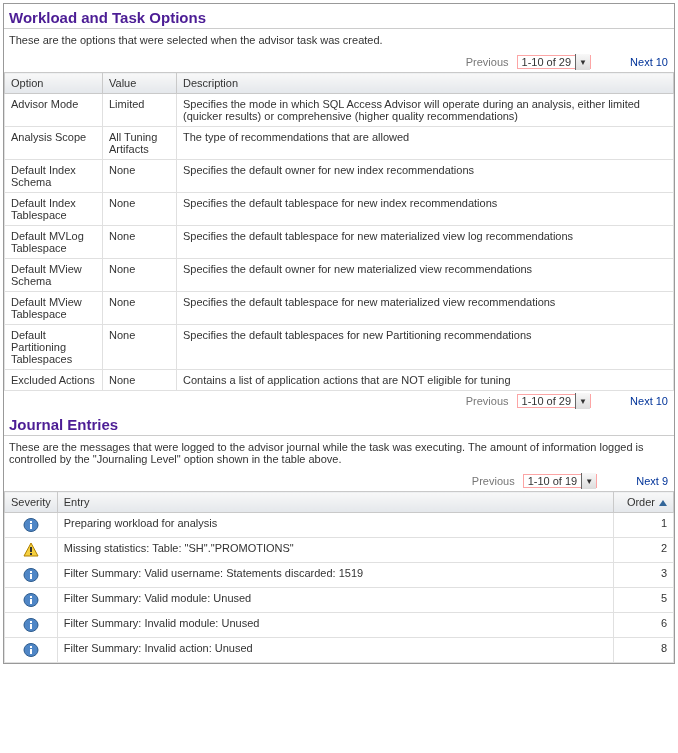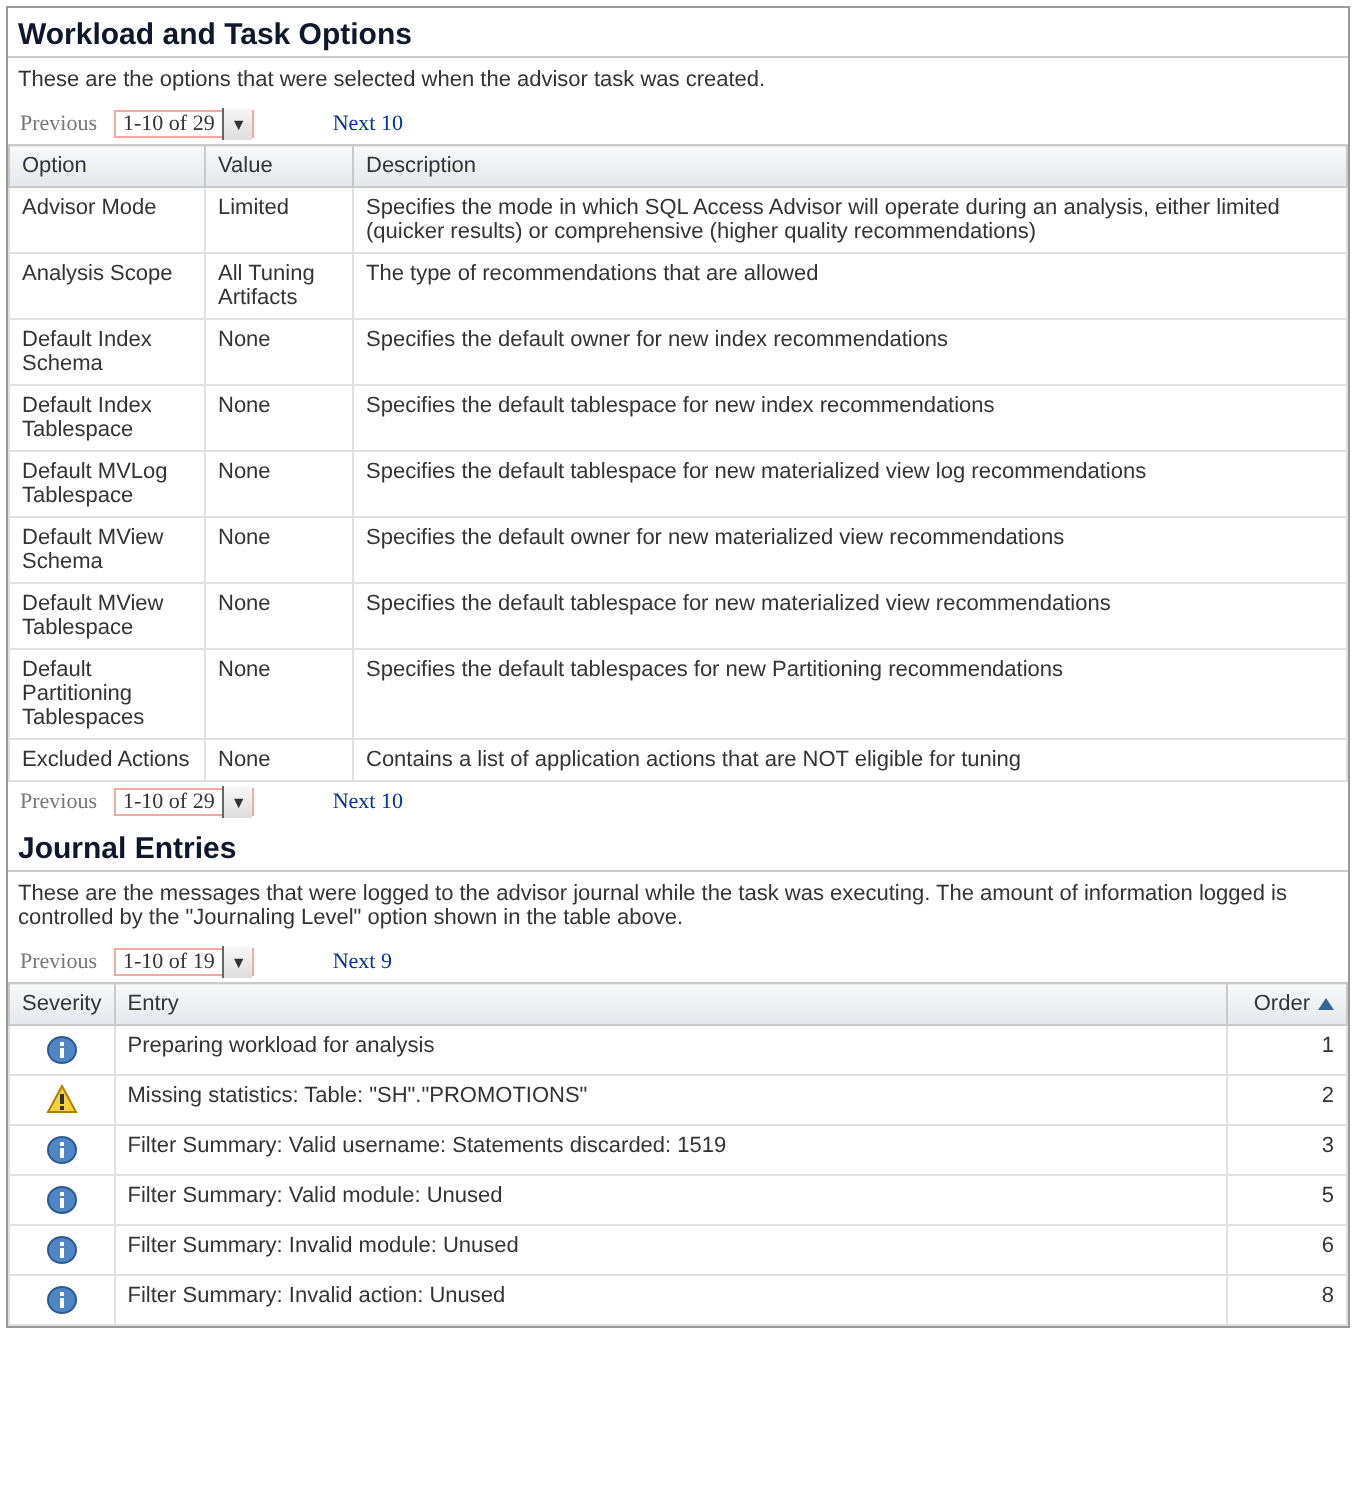--- a/index.html
+++ b/index.html
@@ -12,36 +12,36 @@
       color: #333;
       width: 678px;
     }
     .container {
       border: 1px solid #999;
       padding: 0;
     }
     .section-header {
       font-size: 15px;
       font-weight: bold;
-      color: #0f172a;
+      color: #4c1d95;
       padding: 5px 5px 2px 5px;
       border-bottom: 1px solid #ccc;
       margin-bottom: 2px;
     }
     .section-desc {
       padding: 3px 5px 6px 5px;
       color: #333;
     }
     .pager {
       display: flex;
+      justify-content: flex-end;
       align-items: center;
       gap: 8px;
       padding: 3px 6px;
       font-size: 11px;
-      font-family: Liberation Serif, serif;
     }
     .pager .prev {
       color: #777;
     }
     .pager .next {
       color: #003399;
       margin-left: 31px;
     }
     .pager .page-select {
       display: inline-flex;

